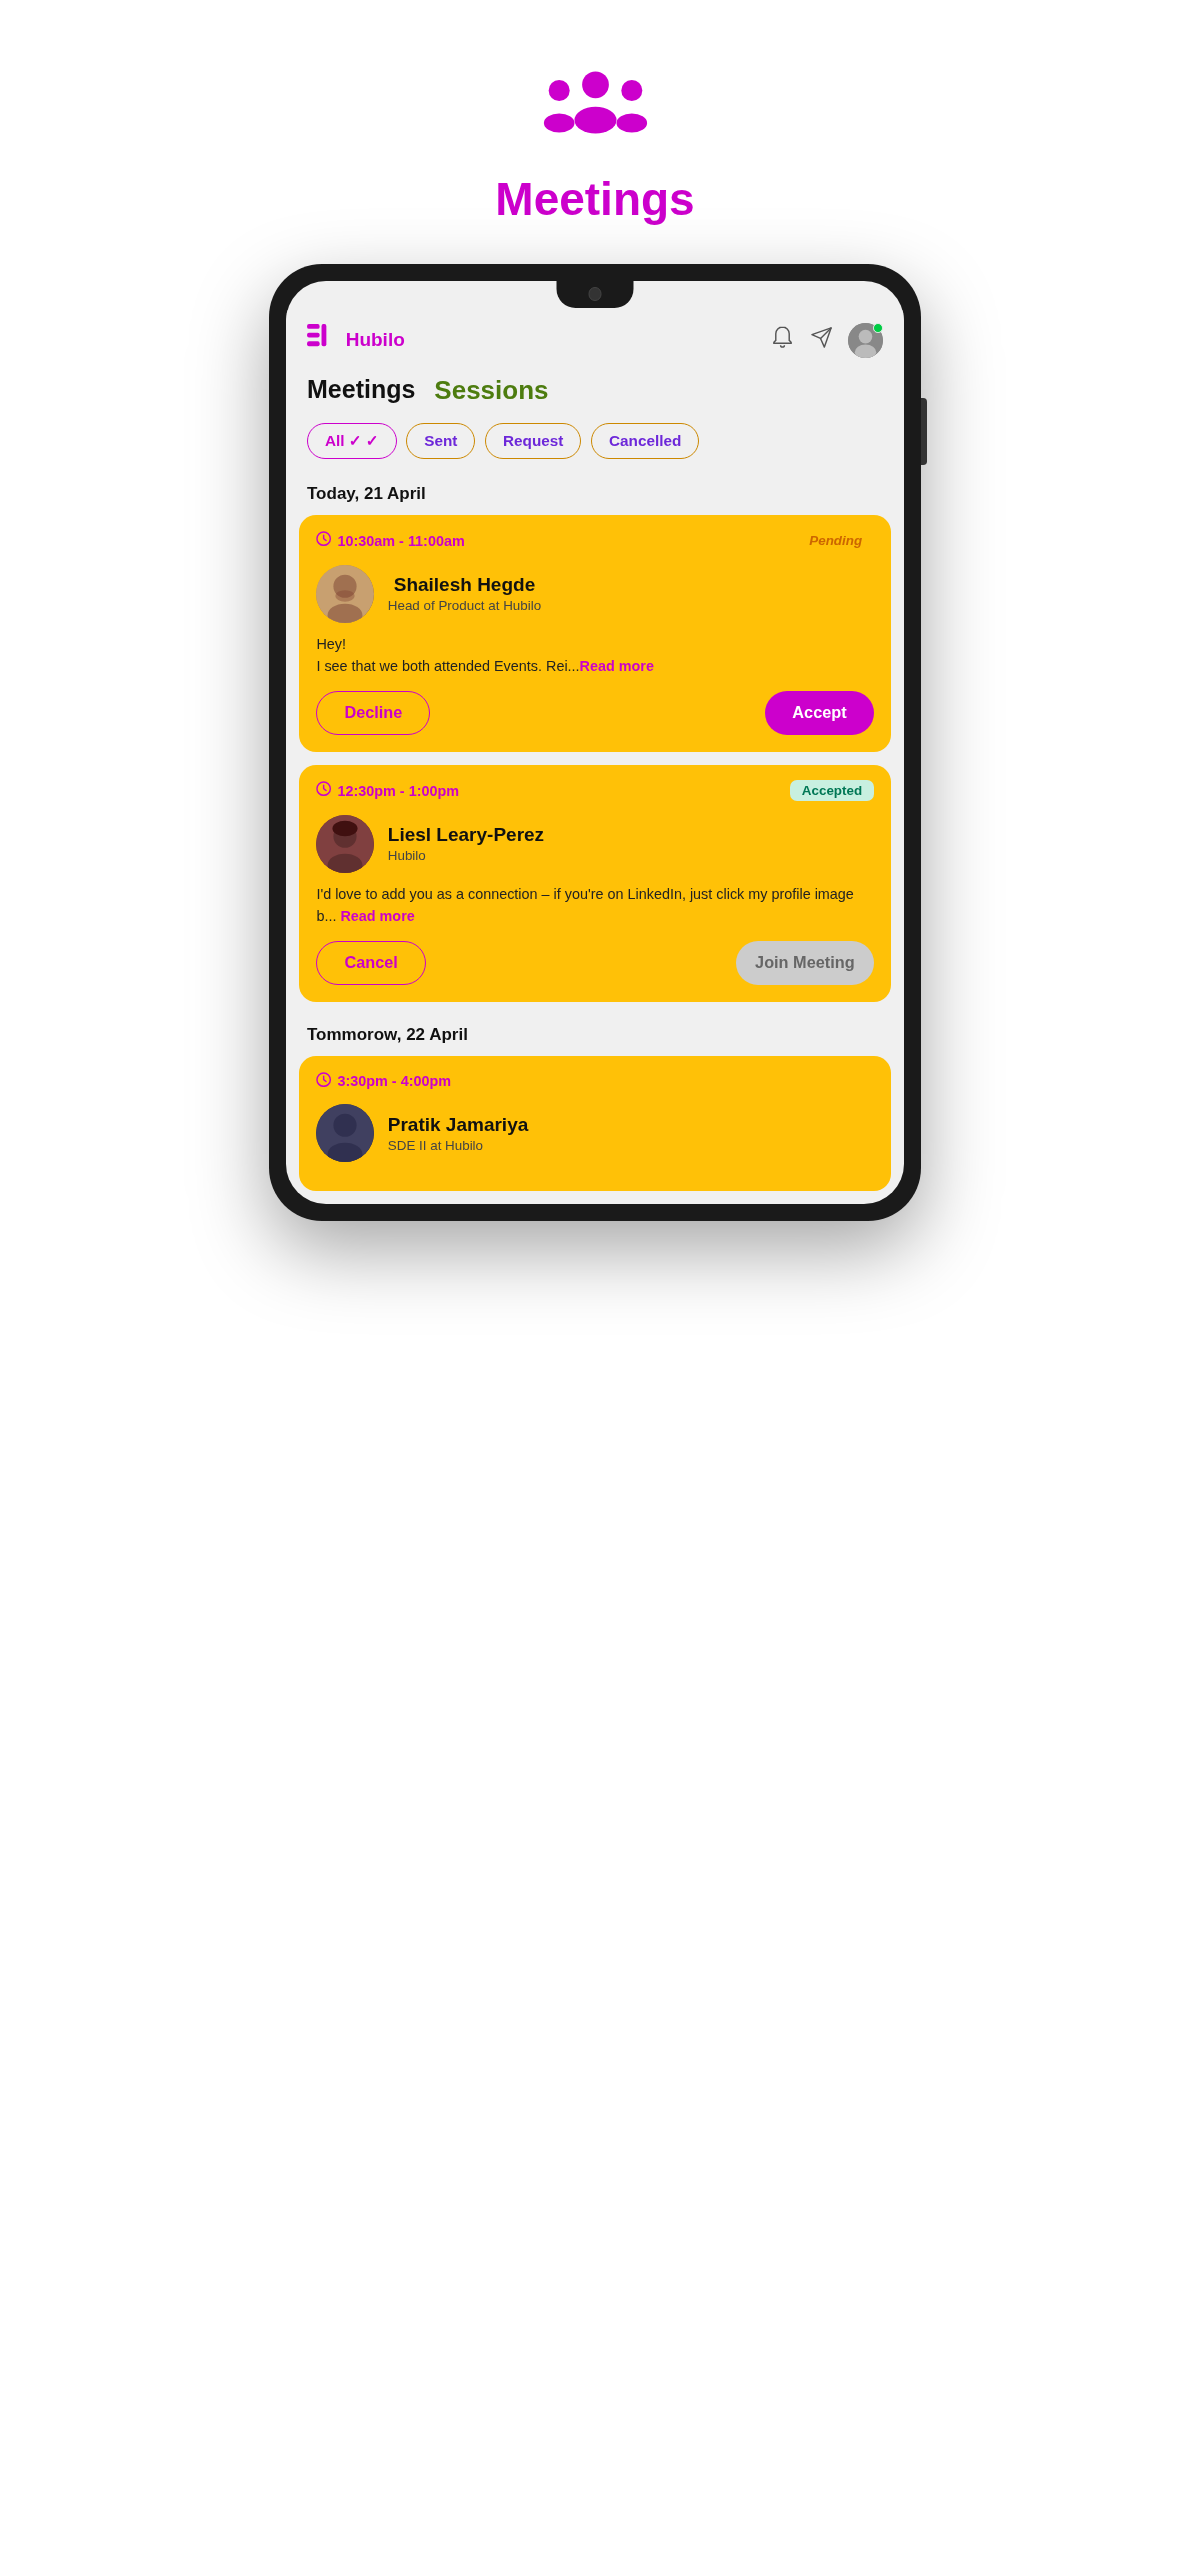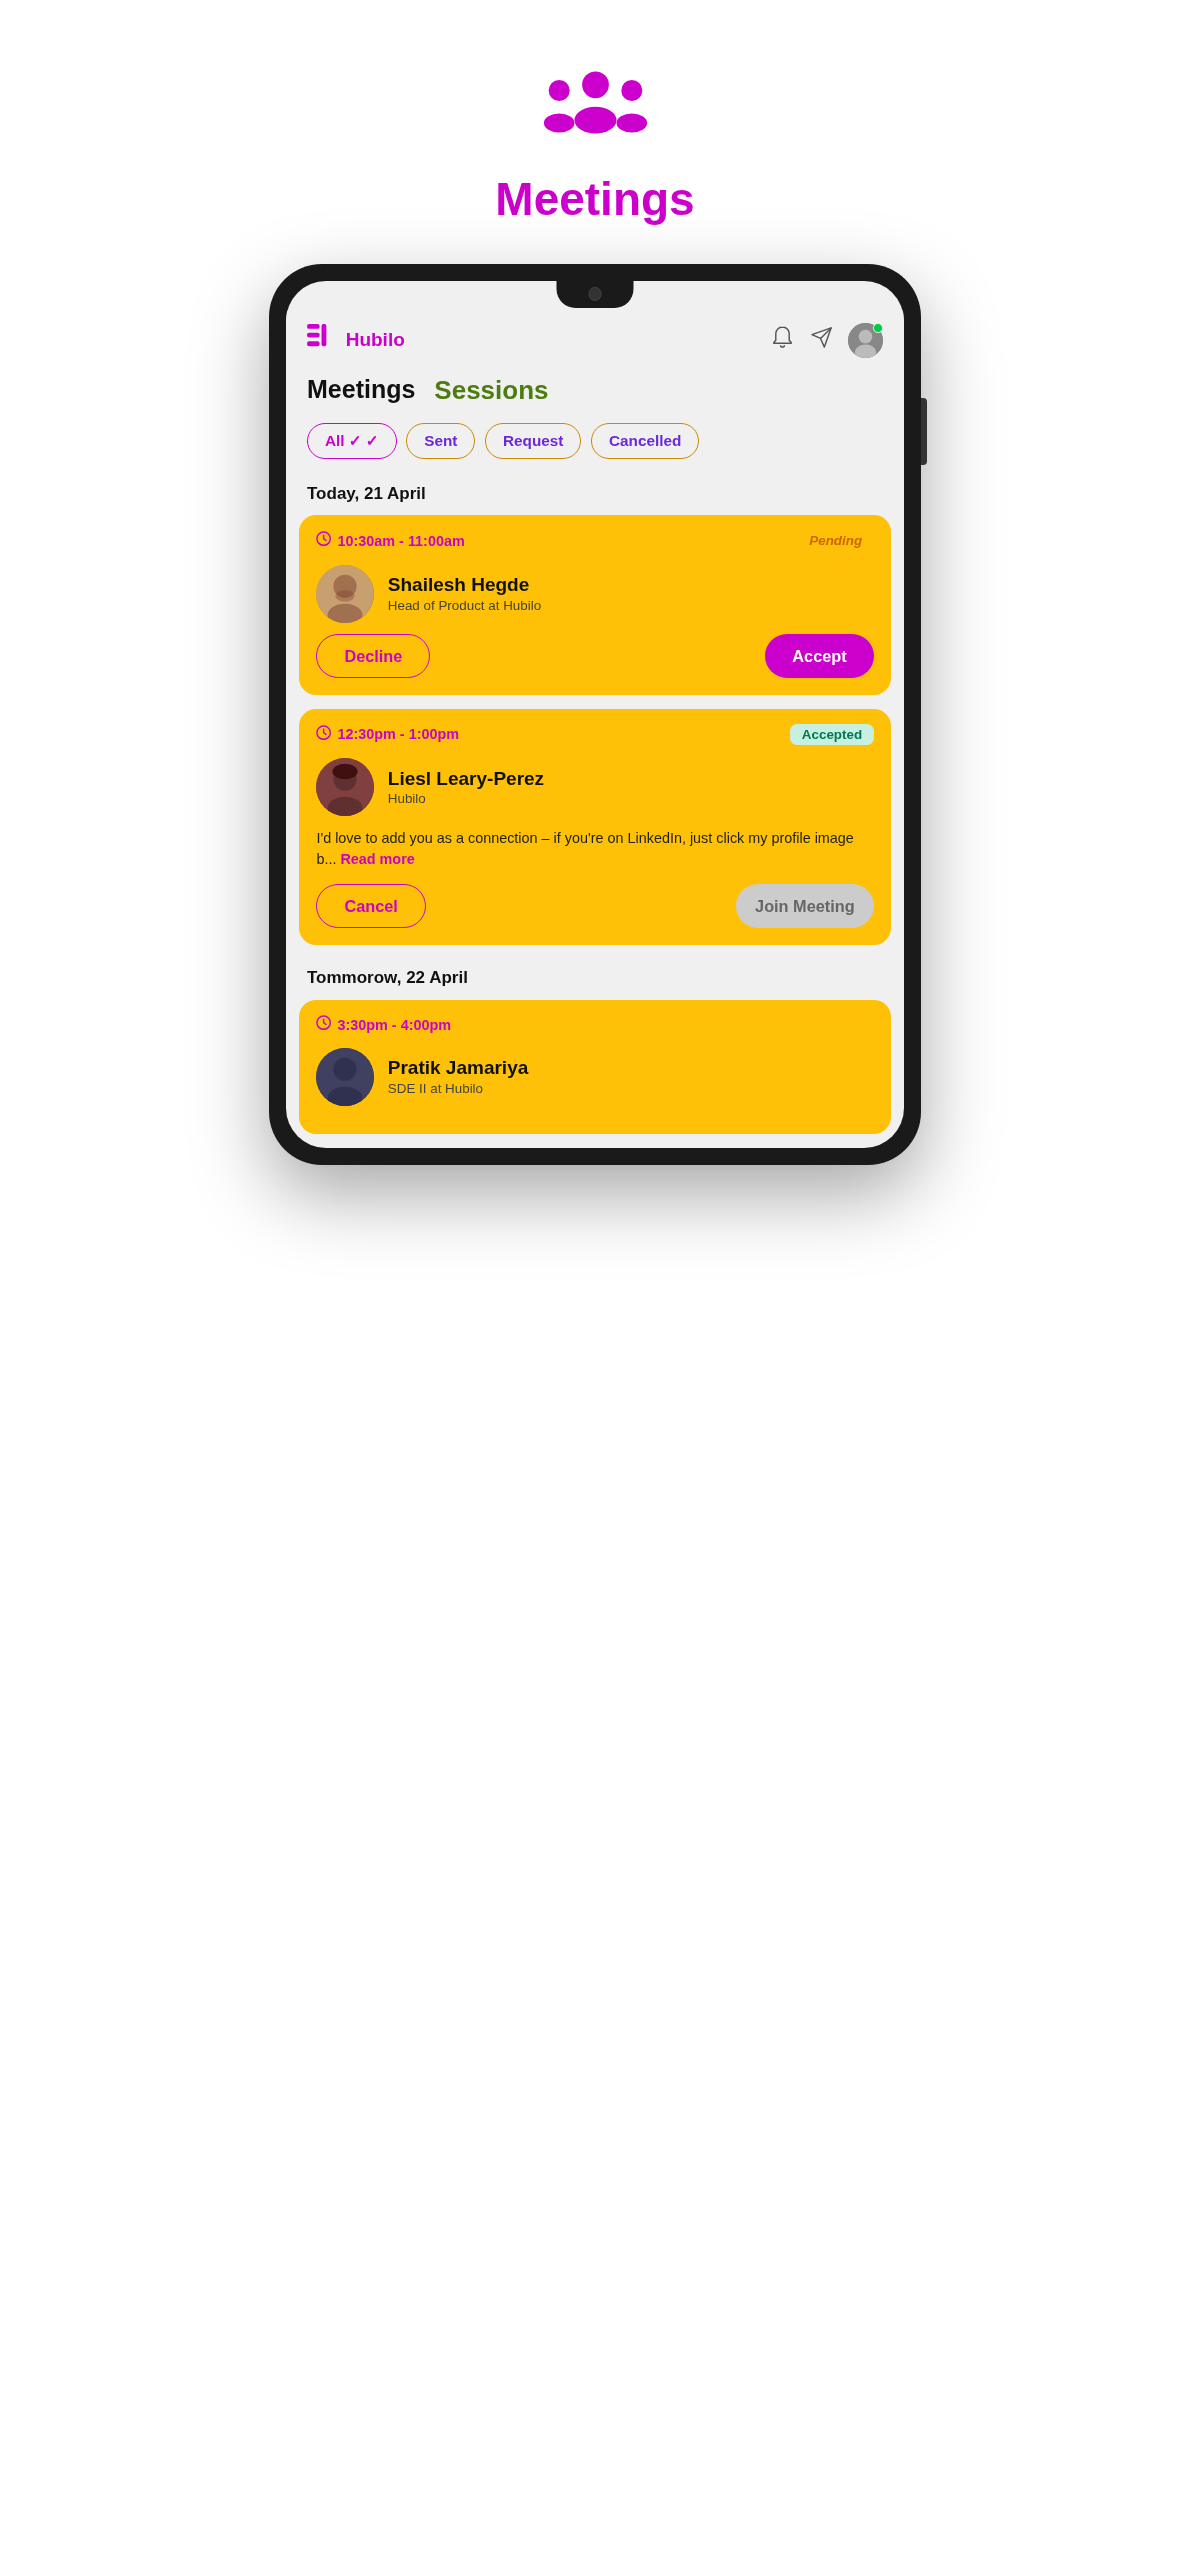--- a/index.html
+++ b/index.html
@@ -282,20 +282,21 @@
       background: linear-gradient(135deg, #804040, #602020);
     }
     .avatar-pratik {
       background: linear-gradient(135deg, #404060, #202040);
     }
 
     .person-info-name {
       font-size: 19px;
       font-weight: 800;
       color: #111;
+      text-align: center;
     }
 
     .person-info-role {
       font-size: 13.4px;
       color: #444;
       margin-top: 1.9px;
     }
 
     .card-message {
       font-size: 14.4px;
@@ -470,20 +471,23 @@
                 <ellipse cx="30" cy="52" rx="18" ry="12" fill="#a07050"></ellipse>
 
                 <ellipse cx="30" cy="32" rx="10" ry="6" fill="#804030" opacity="0.4"></ellipse>
               </svg>
             </div>
             <div>
               <div class="person-info-name">Shailesh Hegde</div>
               <div class="person-info-role">Head of Product at Hubilo</div>
             </div>
           </div>
+          <div class="card-message">
+            Hey!<br>I see that we both attended Events. Rei...<span class="read-more">Read more</span>
+          </div>
           <div class="card-actions">
             <button class="btn-decline">Decline</button>
             <button class="btn-accept">Accept</button>
           </div>
         </div>
 
         <div class="meeting-card">
           <div class="card-time-row">
             <div class="card-time">
               <span class="clock-icon">

